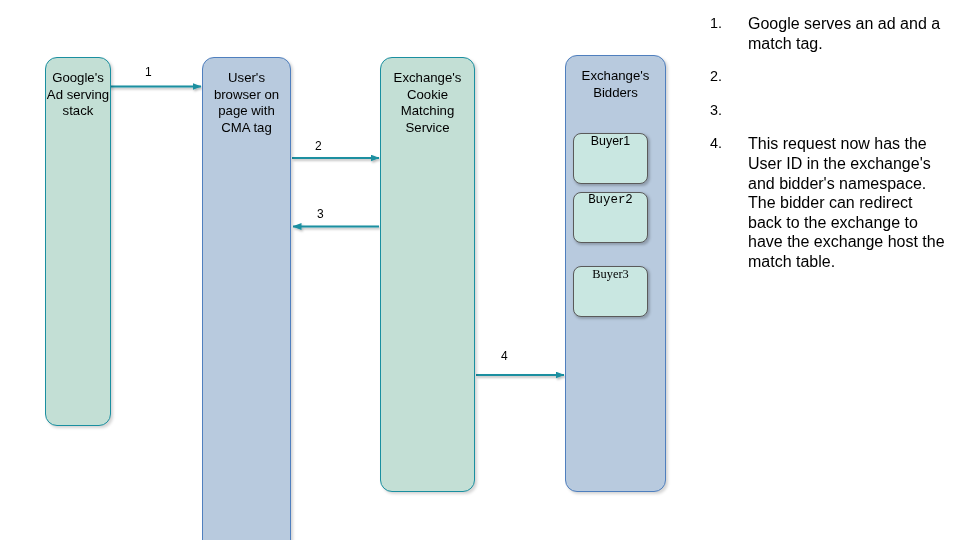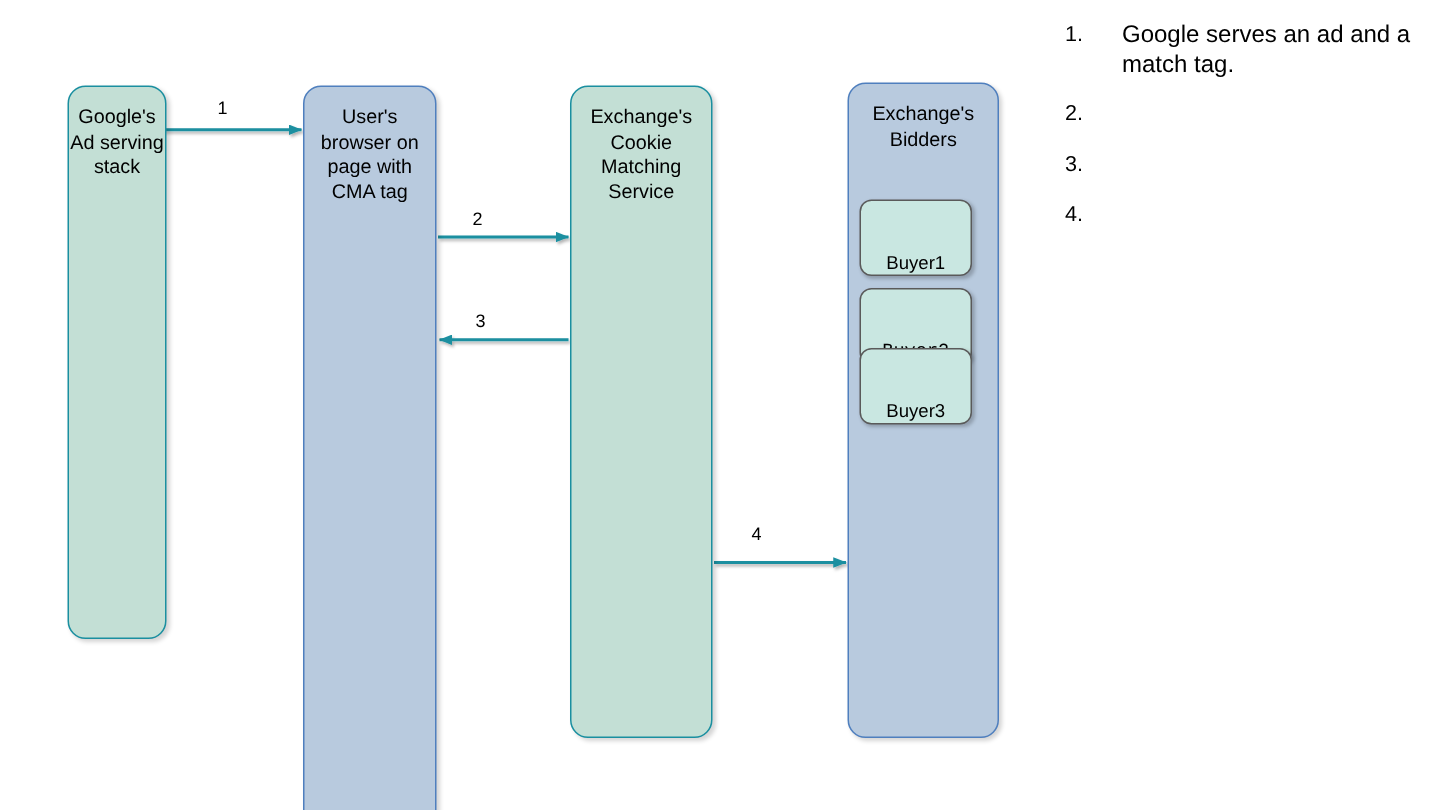--- a/index.html
+++ b/index.html
@@ -63,31 +63,31 @@
   .buyer {
     position: absolute;
     box-sizing: border-box;
     width: 75px;
     height: 51px;
     left: 573px;
     background: #c9e7e1;
     border: 1.1px solid #5a5a5a;
     border-radius: 8px;
     display: flex;
-    align-items: flex-end;
+    align-items: flex-start;
     justify-content: center;
     font-size: 12.4px;
     line-height: 15px;
     text-align: center;
     box-shadow: 1.5px 1.5px 2.5px rgba(0,0,0,0.22);
     z-index: 3;
   }
   #buyer-1 { top: 133px; }
   #buyer-2 { top: 192px; font-family: Liberation Mono, monospace; }
-  #buyer-3 { top: 232px; }
+  #buyer-3 { top: 266px; font-family: Liberation Serif, serif; }
   #buyer-n { top: 384px; }
 
   
   .arrow-label {
     position: absolute;
     font-size: 12px;
     line-height: 12px;
     color: #000;
     z-index: 4;
   }
@@ -202,17 +202,18 @@
     <div class="step-item">
       <div class="step-num">2.</div>
     </div>
 
     <div class="step-item">
       <div class="step-num">3.</div>
     </div>
 
     <div class="step-item">
       <div class="step-num">4.</div>
+      <div class="step-text">This request now has the User ID in the exchange's and bidder's namespace. The bidder can redirect back to the exchange to have the exchange host the match table.</div>
     </div>
 
   </div>
 
 </div>
 
 </body></html>

